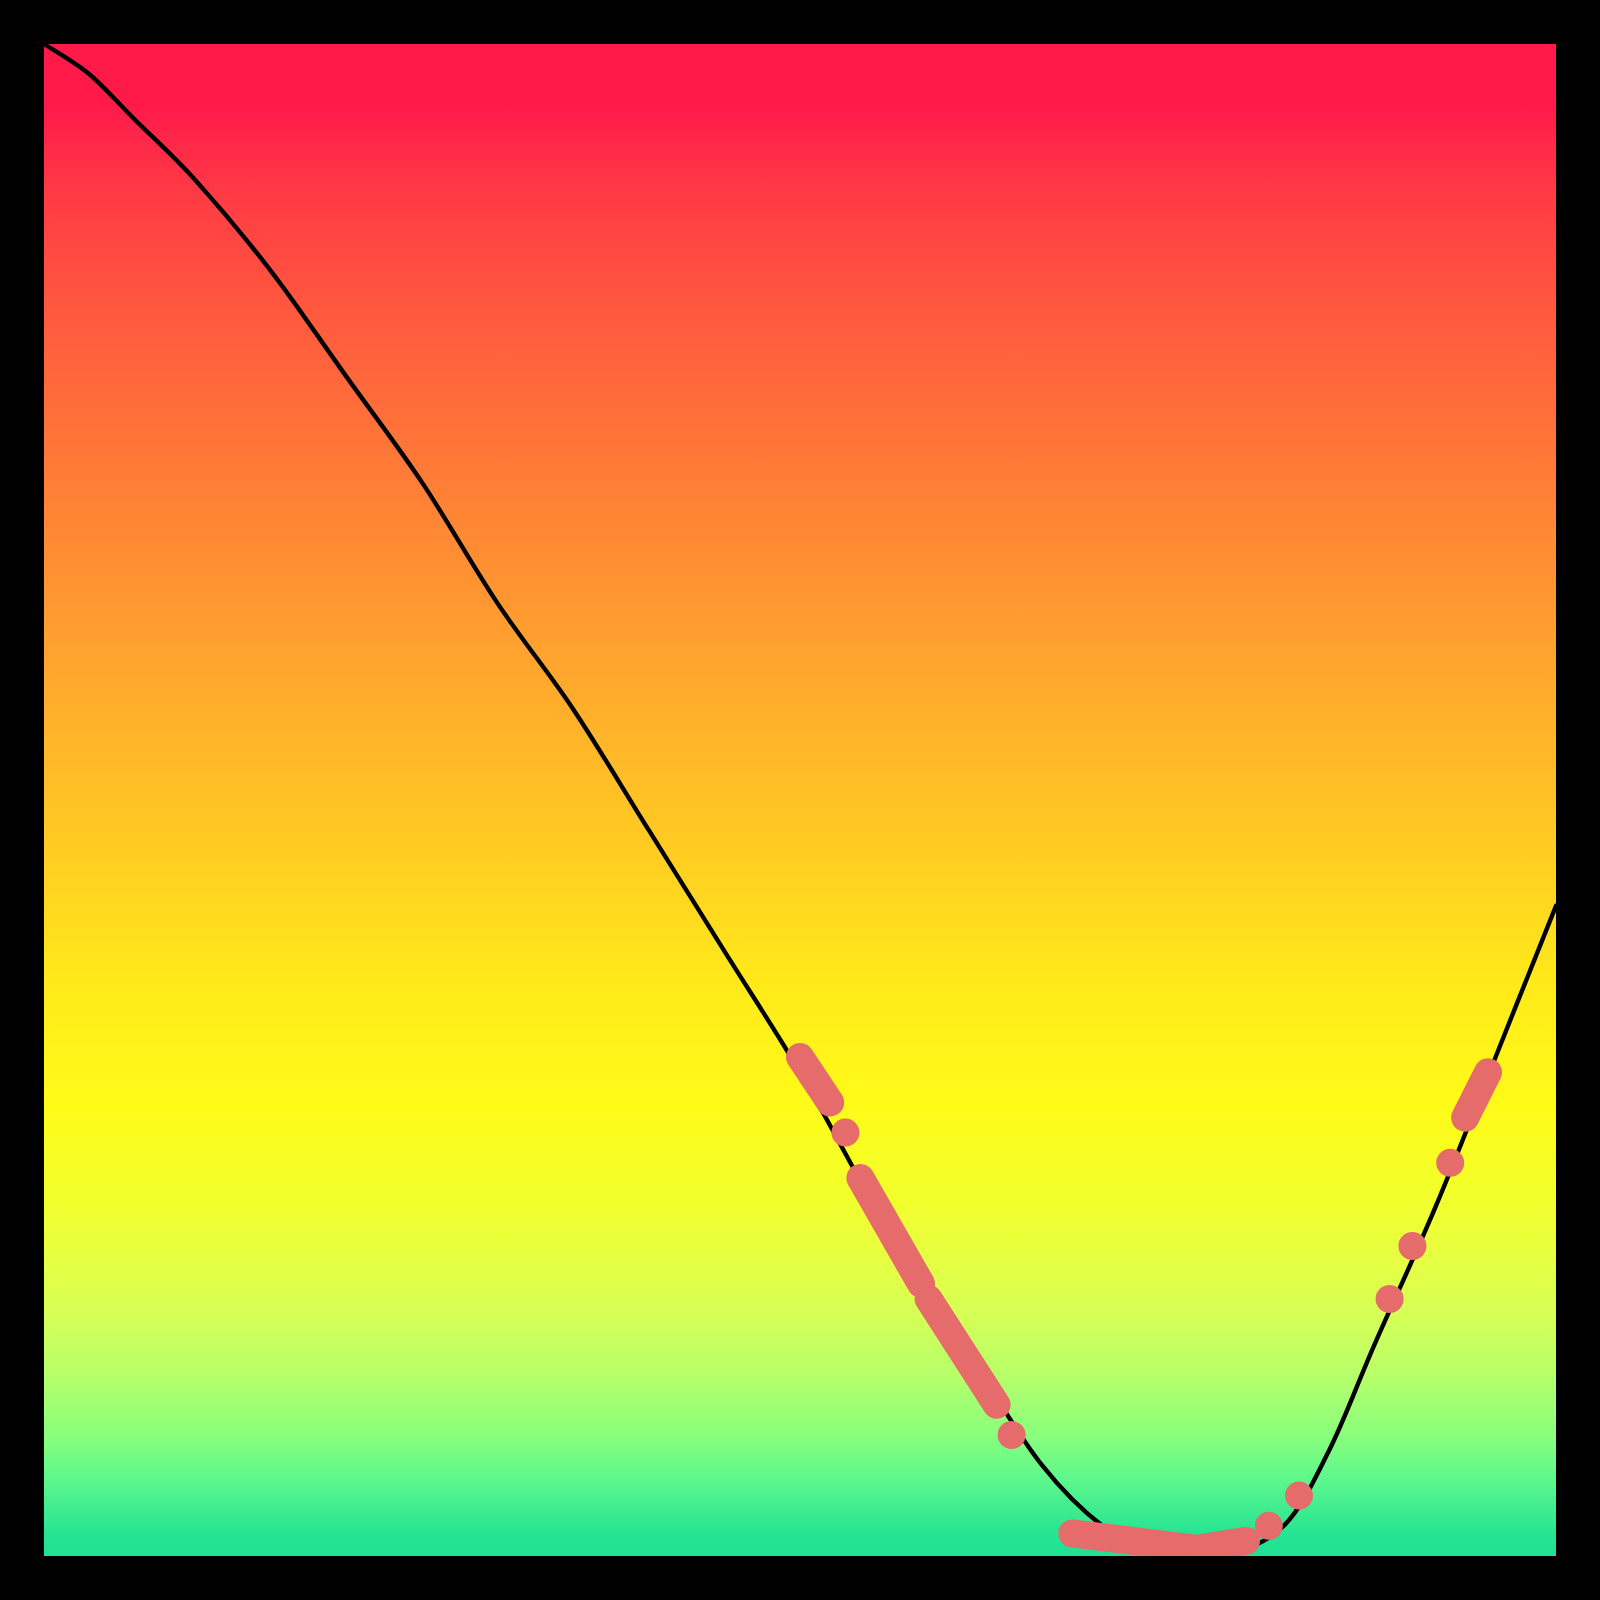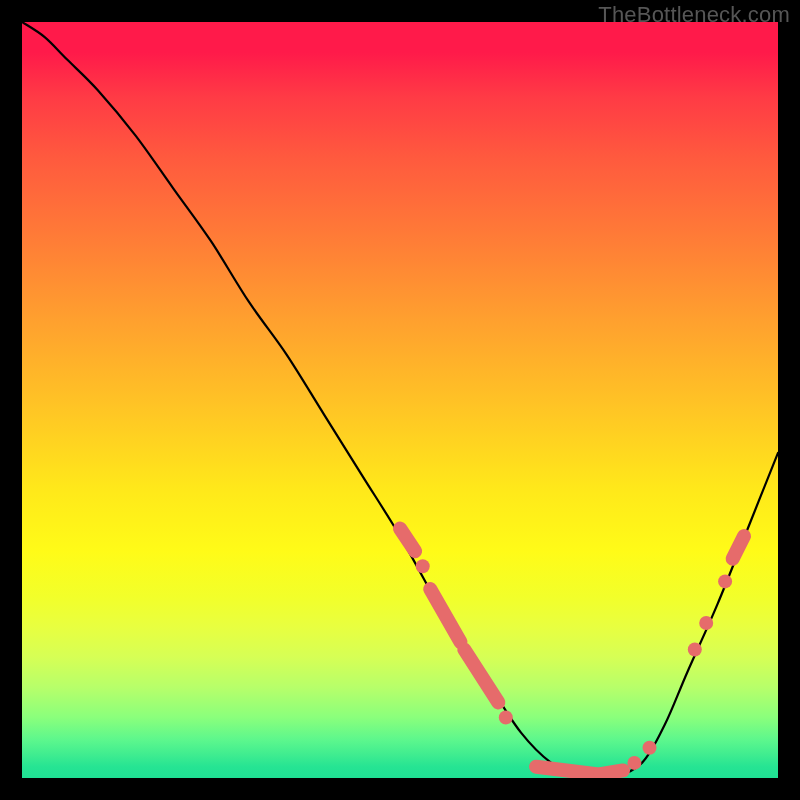--- a/index.html
+++ b/index.html
@@ -71,21 +71,20 @@
   }
   .marker {
     fill: #e66b6b;
     stroke: none;
   }
 </style>
 </head>
 <body>
 <div class="wrap">
 
-  <div class="watermark">TheBottleneck.com</div>
 
   <div class="plot">
     <div class="gradient"></div>
     <svg viewBox="0 0 756 756">
       <g id="curve-layer">
           <path class="curve" d="M 0.0 0.0 C 3.8 2.5, 15.1 8.8, 22.7 15.1 C 30.2 21.4, 36.5 29.0, 45.4 37.8 C 54.2 46.6, 64.3 55.4, 75.6 68.0 C 86.9 80.6, 100.8 97.0, 113.4 113.4 C 126.0 129.8, 138.6 148.7, 151.2 166.3 C 163.8 184.0, 176.4 200.3, 189.0 219.2 C 201.6 238.1, 214.2 260.8, 226.8 279.7 C 239.4 298.6, 252.0 313.7, 264.6 332.6 C 277.2 351.5, 289.8 373.0, 302.4 393.1 C 315.0 413.3, 327.6 433.4, 340.2 453.6 C 352.8 473.8, 365.4 492.7, 378.0 514.1 C 390.6 535.5, 405.7 564.5, 415.8 582.1 C 425.9 599.8, 429.7 606.1, 438.5 619.9 C 447.3 633.8, 458.6 650.2, 468.7 665.3 C 478.8 680.4, 488.9 698.0, 499.0 710.6 C 509.0 723.2, 519.1 733.3, 529.2 740.9 C 539.3 748.4, 549.4 753.5, 559.4 756.0 C 569.5 758.5, 579.6 758.5, 589.7 756.0 C 599.8 753.5, 611.1 749.7, 619.9 740.9 C 628.7 732.1, 635.0 718.2, 642.6 703.1 C 650.2 688.0, 656.5 670.3, 665.3 650.2 C 674.1 630.0, 685.4 606.1, 695.5 582.1 C 705.6 558.2, 715.7 531.7, 725.8 506.5 C 735.8 481.3, 751.0 443.5, 756.0 430.9"></path>
         </g>
       <g id="marker-layer">
           <line x1="378.0" y1="506.5" x2="393.1" y2="529.2" stroke="#e66b6b" stroke-width="14" stroke-linecap="round"></line>
           <circle cx="400.7" cy="544.3" r="7" class="marker"></circle>

